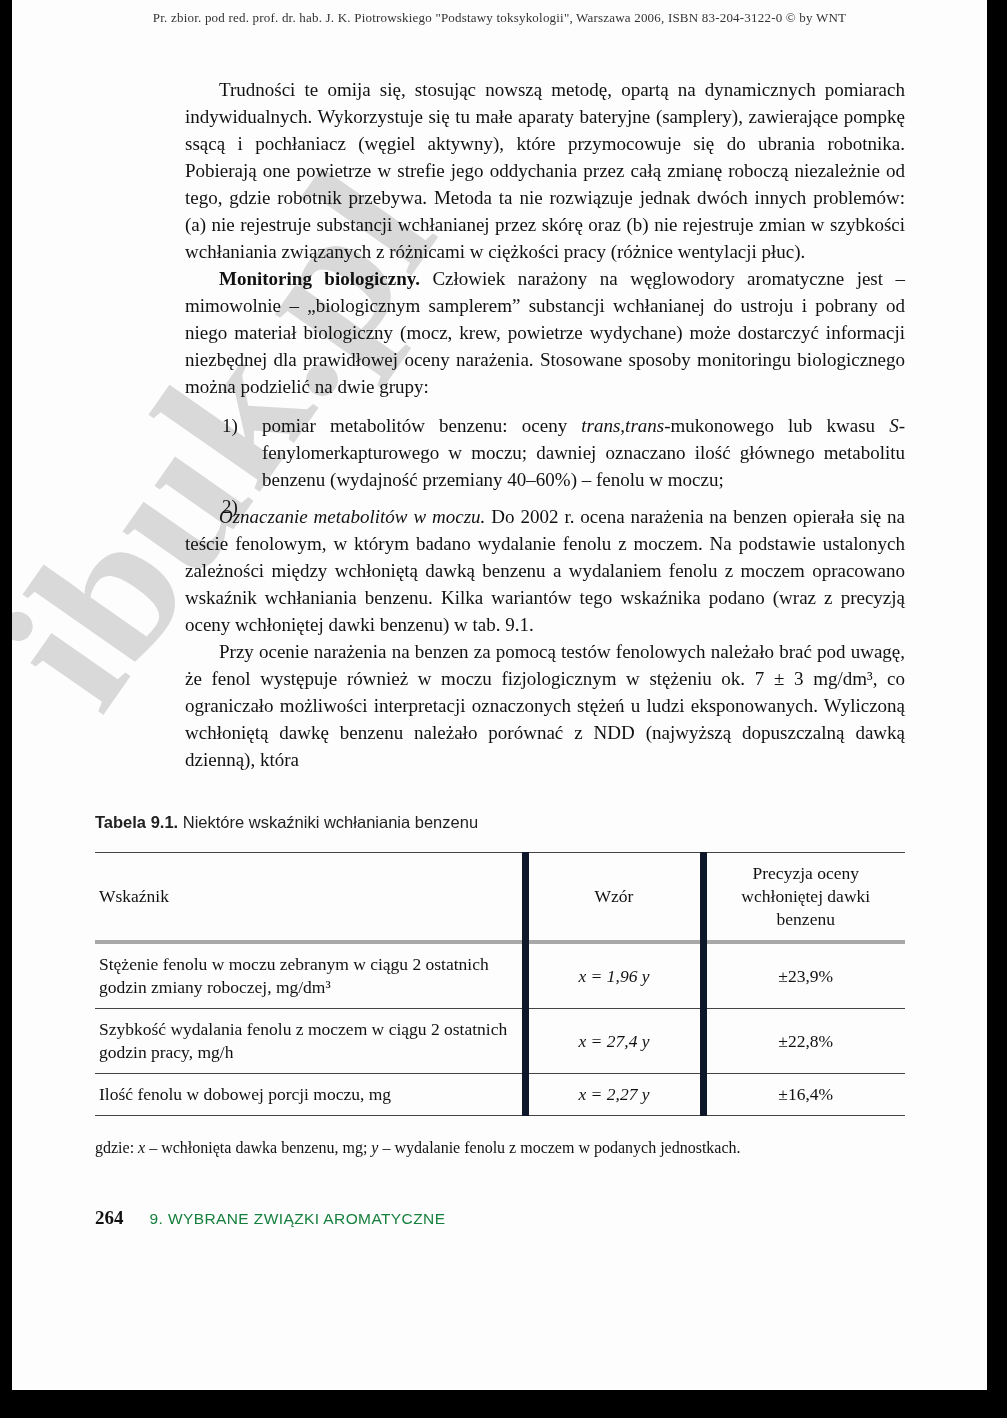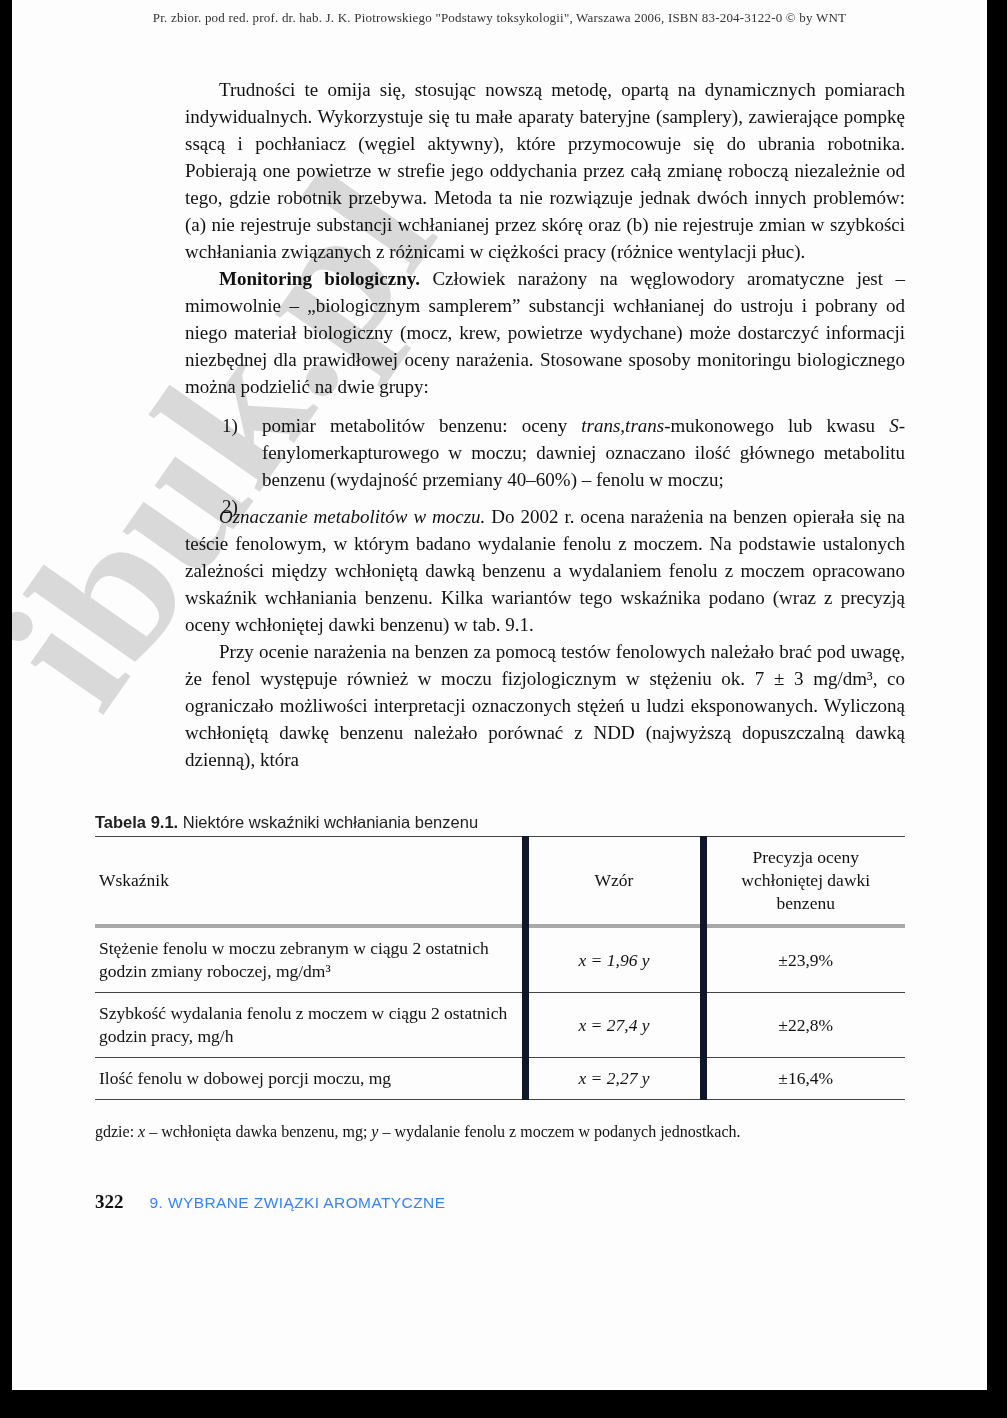--- a/index.html
+++ b/index.html
@@ -72,21 +72,21 @@
 
   .table-block {
     position: relative; z-index: 1;
     margin: 40px 0 0 83px;
     width: 810px;
   }
   .caption {
     font-family: "Liberation Sans", sans-serif;
     font-size: 16.5px;
     color: #222;
-    margin-bottom: 4px;
+    margin-bottom: 20px;
   }
   .caption .cap-label { font-weight: bold; }
 
   table.tbl {
     border-collapse: collapse;
     width: 810px;
     font-size: 17.5px;
     line-height: 23px;
     table-layout: fixed;
   }
@@ -126,21 +126,21 @@
   }
   .pagenum {
     font-weight: bold;
     font-size: 19px;
   }
   .chapter {
     margin-left: 26px;
     font-family: "Liberation Sans", sans-serif;
     font-size: 15.5px;
     letter-spacing: 0.4px;
-    color: #3b82f6;
+    color: #15803d;
   }
 </style>
 </head>
 <body>
 
 <div class="frame frame-left"></div>
 <div class="frame frame-right"></div>
 <div class="frame frame-bottom"></div>
 
 <div class="page">
@@ -201,17 +201,17 @@
           <td class="col2">x = 2,27 y</td>
           <td class="col3">±16,4%</td>
         </tr>
       </tbody>
     </table>
 
     <div class="footnote"><span>gdzie: </span><span class="it">x</span><span> – wchłonięta dawka benzenu, mg; </span><span class="it">y</span><span> – wydalanie fenolu z moczem w podanych jednostkach.</span></div>
   </div>
 
   <div class="footer">
-    <span class="pagenum">322</span>
+    <span class="pagenum">264</span>
     <span class="chapter">9. WYBRANE ZWIĄZKI AROMATYCZNE</span>
   </div>
 
 </div>
 
 </body></html>

